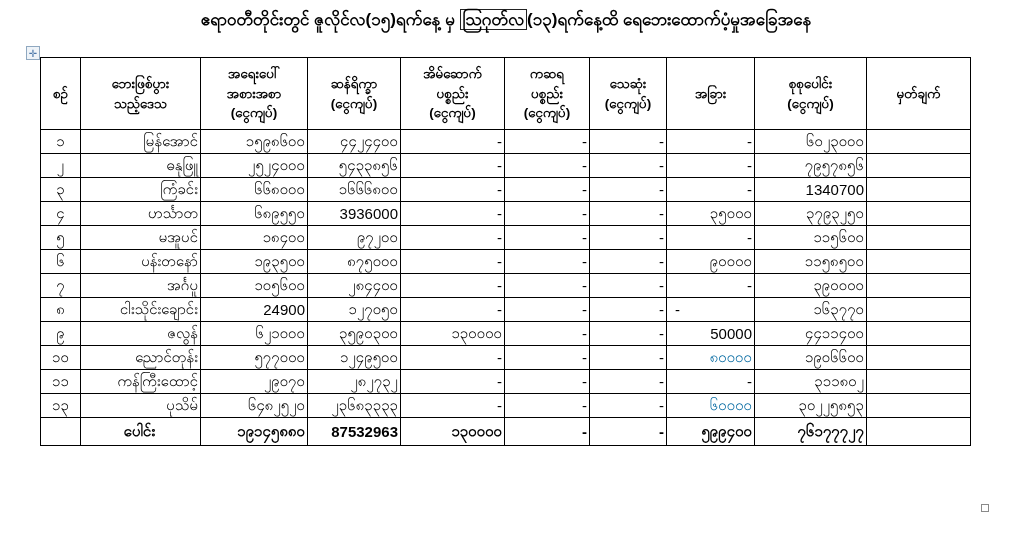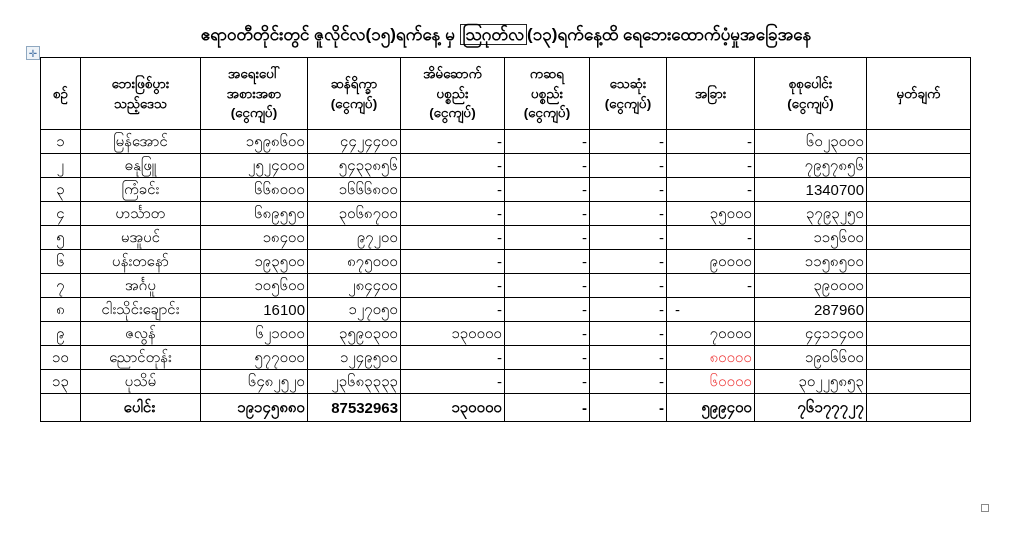--- a/index.html
+++ b/index.html
@@ -5,21 +5,20 @@
   html,body{margin:0;padding:0;}
   body{
     width:1012px;height:540px;position:relative;background:#ffffff;
     font-family:"Liberation Sans", sans-serif;color:#000;
     overflow:hidden;
   }
   .title{
     position:absolute;left:40px;top:6px;width:932px;
     text-align:center;font-weight:bold;font-size:17px;line-height:1.6;
     white-space:nowrap;
-    margin-top:15px;
   }
   .title .boxed{border:1px solid #222;padding:0 2px;}
   .move-handle{
     position:absolute;left:26px;top:46px;width:14px;height:14px;
     border:1px solid #8fa8c0;background:#eef3f8;color:#4a76a8;
     font-size:10px;line-height:13px;text-align:center;cursor:move;box-sizing:border-box;
   }
   .resize-handle{
     position:absolute;left:981px;top:504px;width:8px;height:8px;
     border:1px solid #8a8a8a;background:#fff;box-sizing:border-box;
@@ -31,27 +30,27 @@
   table.doc th, table.doc td{
     border:1px solid #000;overflow:hidden;
     font-size:15px;vertical-align:middle;box-sizing:border-box;
   }
   table.doc th{
     font-size:13.5px;font-weight:bold;text-align:center;
     white-space:pre-line;line-height:1.45;height:72px;padding:2px 1px;
   }
   table.doc td{height:24px;padding:0 2px;white-space:nowrap;}
   td.c-no{text-align:center;}
-  td.c-area{text-align:center;padding-left:5px;}
+  td.c-area{text-align:right;padding-left:5px;}
   td.c-num{text-align:right;padding-right:8px;}
   td.c-num.left{text-align:left;padding-left:8px;}
   td.c-remark{text-align:left;}
-  .red{color:#ef4444;}
+  .red{color:#0369a1;}
   tr.total-row td{font-weight:bold;height:28px;}
-  tr.total-row td.c-area{padding-left:0;}
+  tr.total-row td.c-area{text-align:center;padding-left:0;}
 </style>
 </head>
 <body>
 
 <div class="move-handle">✛</div>
 
 <div class="title">
   <span>ဧရာဝတီတိုင်းတွင် ဇူလိုင်လ(၁၅)ရက်နေ့ မှ </span><span class="boxed">ဩဂုတ်လ</span><span>(၁၃)ရက်နေ့ထိ ရေဘေးထောက်ပံ့မှုအခြေအနေ</span>
 </div>
 
@@ -126,21 +125,21 @@
         <td class="c-num">-</td>
         <td class="c-num">-</td>
         <td class="c-num">-</td>
         <td class="c-num">1340700</td>
         <td class="c-remark"></td>
       </tr>
       <tr>
         <td class="c-no">၄</td>
         <td class="c-area">ဟင်္သာတ</td>
         <td class="c-num">၆၈၉၅၅၀</td>
-        <td class="c-num">၃၀၆၈၇၀၀</td>
+        <td class="c-num">3936000</td>
         <td class="c-num">-</td>
         <td class="c-num">-</td>
         <td class="c-num">-</td>
         <td class="c-num">၃၅၀၀၀</td>
         <td class="c-num">၃၇၉၃၂၅၀</td>
         <td class="c-remark"></td>
       </tr>
       <tr>
         <td class="c-no">၅</td>
         <td class="c-area">မအူပင်</td>
@@ -173,51 +172,63 @@
         <td class="c-num">-</td>
         <td class="c-num">-</td>
         <td class="c-num">-</td>
         <td class="c-num">-</td>
         <td class="c-num">၃၉၀၀၀၀</td>
         <td class="c-remark"></td>
       </tr>
       <tr>
         <td class="c-no">၈</td>
         <td class="c-area">ငါးသိုင်းချောင်း</td>
-        <td class="c-num">16100</td>
+        <td class="c-num">24900</td>
         <td class="c-num">၁၂၇၀၅၀</td>
         <td class="c-num">-</td>
         <td class="c-num">-</td>
         <td class="c-num">-</td>
         <td class="c-num left">-</td>
-        <td class="c-num">287960</td>
+        <td class="c-num">၁၆၃၇၇၀</td>
         <td class="c-remark"></td>
       </tr>
       <tr>
         <td class="c-no">၉</td>
         <td class="c-area">ဇလွန်</td>
         <td class="c-num">၆၂၁၀၀၀</td>
         <td class="c-num">၃၅၉၀၃၀၀</td>
         <td class="c-num">၁၃၀၀၀၀</td>
         <td class="c-num">-</td>
         <td class="c-num">-</td>
-        <td class="c-num">၇၀၀၀၀</td>
+        <td class="c-num">50000</td>
         <td class="c-num">၄၄၁၁၄၀၀</td>
         <td class="c-remark"></td>
       </tr>
       <tr>
         <td class="c-no">၁၀</td>
         <td class="c-area">ညောင်တုန်း</td>
         <td class="c-num">၅၇၇၀၀၀</td>
         <td class="c-num">၁၂၄၉၅၀၀</td>
         <td class="c-num">-</td>
         <td class="c-num">-</td>
         <td class="c-num">-</td>
         <td class="c-num red">၈၀၀၀၀</td>
         <td class="c-num">၁၉၀၆၆၀၀</td>
+        <td class="c-remark"></td>
+      </tr>
+      <tr>
+        <td class="c-no">၁၁</td>
+        <td class="c-area">ကန်ကြီးထောင့်</td>
+        <td class="c-num">၂၉၀၇၀</td>
+        <td class="c-num">၂၈၂၇၃၂</td>
+        <td class="c-num">-</td>
+        <td class="c-num">-</td>
+        <td class="c-num">-</td>
+        <td class="c-num">-</td>
+        <td class="c-num">၃၁၁၈၀၂</td>
         <td class="c-remark"></td>
       </tr>
       <tr>
         <td class="c-no">၁၃</td>
         <td class="c-area">ပုသိမ်</td>
         <td class="c-num">၆၄၈၂၅၂၀</td>
         <td class="c-num">၂၃၆၈၃၃၃၃</td>
         <td class="c-num">-</td>
         <td class="c-num">-</td>
         <td class="c-num">-</td>

